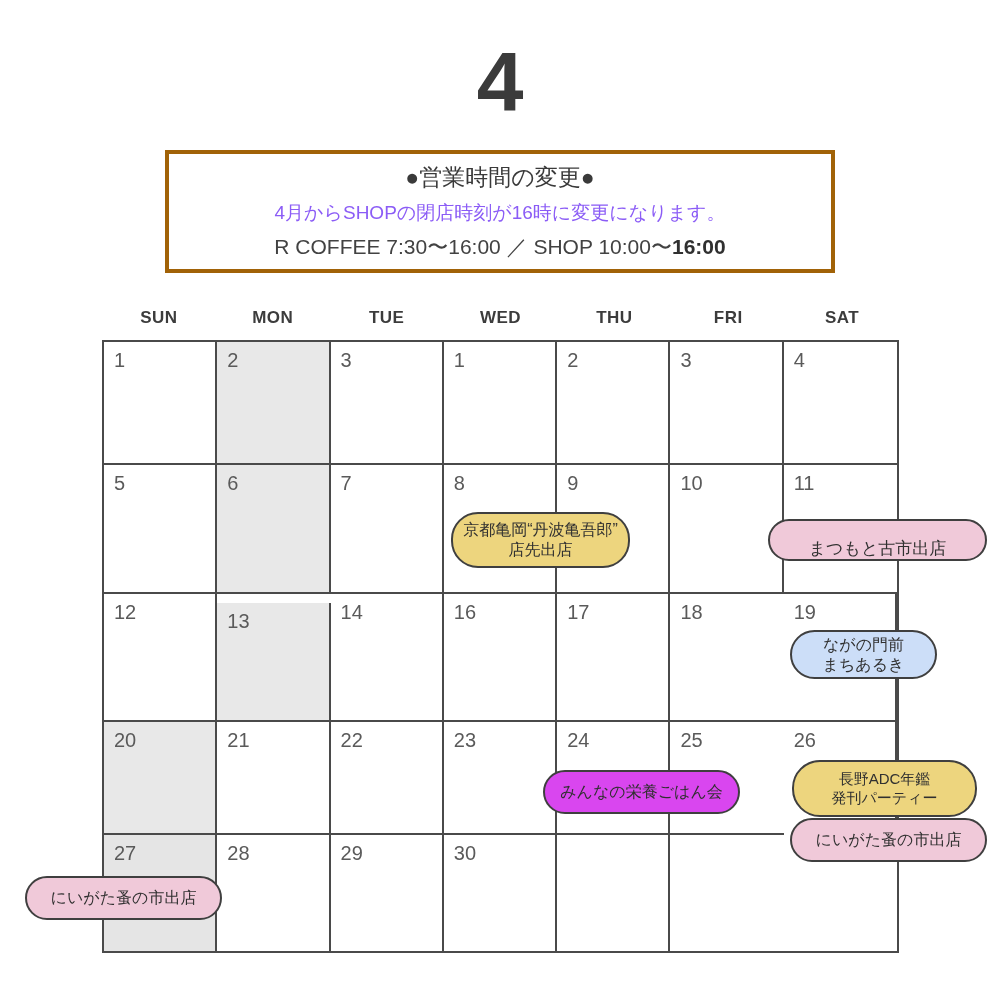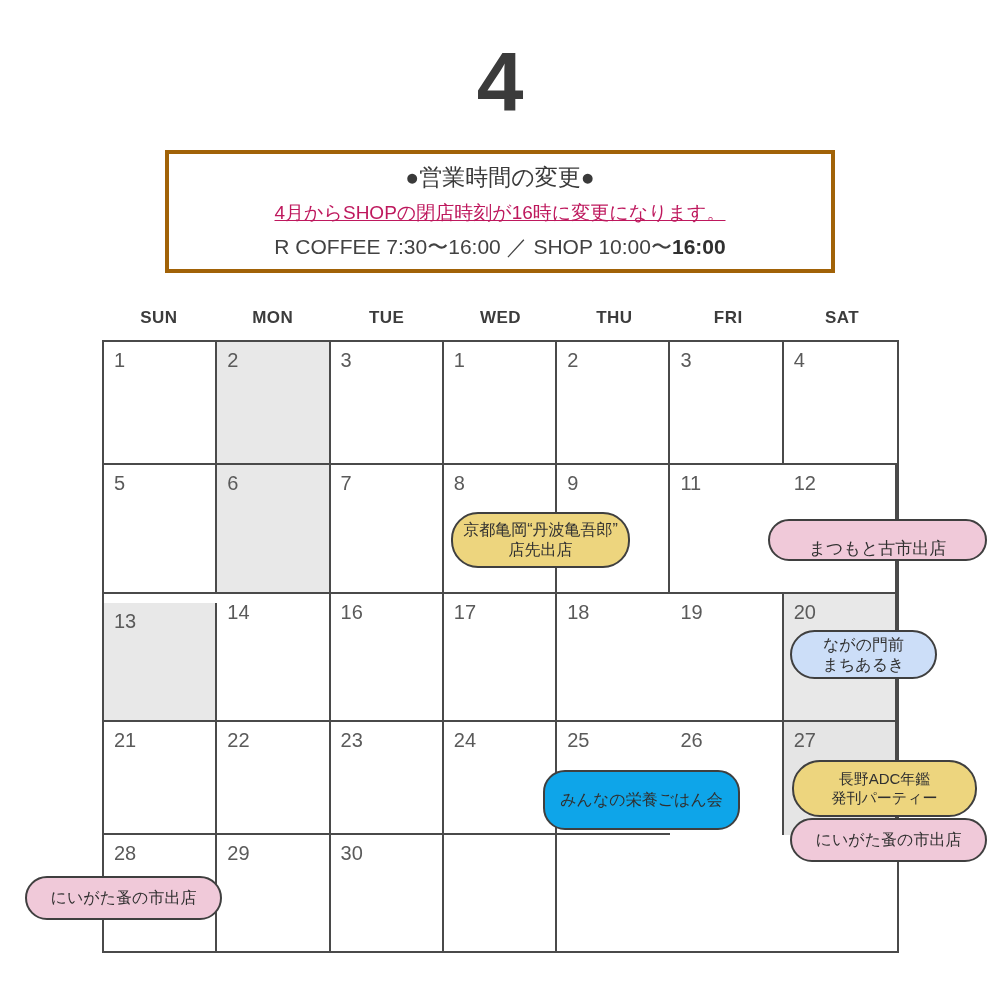--- a/index.html
+++ b/index.html
@@ -17,21 +17,21 @@
     font-size: 84px; font-weight: 900; color: #3b3b3b; letter-spacing: 0;
   }
   
   .notice-box {
     position: absolute; left: 165px; top: 150px; width: 670px; height: 123px;
     border: 4px solid #a16207; box-sizing: border-box;
     display: flex; flex-direction: column; align-items: center; justify-content: center;
     gap: 7px; background: #ffffff;
   }
   .notice-heading { font-size: 23px; color: #3a3a3a; font-weight: 500; }
-  .notice-body    { font-size: 19px; color: #be185d; text-decoration: underline; }
+  .notice-body    { font-size: 19px; color: #8b5cf6; }
   .notice-hours   { font-size: 21px; color: #424242; font-weight: 500; }
   .notice-hours .hours-bold { font-weight: 800; color: #303030; }
   
   .weekday-row {
     position: absolute; left: 102px; top: 303px; width: 797px; height: 30px;
     display: grid; grid-template-columns: repeat(7, 1fr);
   }
   .weekday {
     display: flex; align-items: center; justify-content: center;
     font-size: 17px; font-weight: 700; color: #3c3c3c; letter-spacing: 0.5px;
@@ -117,20 +117,23 @@
     </div>
     <div class="cell">
       <span class="day-num">7</span>
     </div>
     <div class="cell">
       <span class="day-num">8</span>
     </div>
     <div class="cell">
       <span class="day-num">9</span>
     </div>
+    <div class="cell">
+      <span class="day-num">10</span>
+    </div>
     <div class="cell last-col">
       <span class="day-num">11</span>
     </div>
     <div class="cell">
       <span class="day-num">12</span>
     </div>
     <div class="cell" style="background: rgb(232, 232, 232); margin-top: 9px;">
       <span class="day-num">13</span>
     </div>
     <div class="cell">
@@ -190,21 +193,21 @@
       <div>京都亀岡“丹波亀吾郎”</div>
       <div>店先出店</div>
     </div>
     <div class="event-badge" style="left: 768px; top: 519px; width: 219px; height: 42px; border-radius: 21px; font-size: 17px; background: rgb(240, 201, 217); justify-content: flex-end;">
       <div>まつもと古市出店</div>
     </div>
     <div class="event-badge" style="left: 790px; top: 630px; width: 147px; height: 49px; border-radius: 31px; font-size: 16px; background: rgb(204, 222, 248);">
       <div>ながの門前</div>
       <div>まちあるき</div>
     </div>
-    <div class="event-badge" style="left: 543px; top: 770px; width: 197px; height: 60px; border-radius: 22px; font-size: 16px; background: #0ea5e9;">
+    <div class="event-badge" style="left: 543px; top: 770px; width: 197px; height: 44px; border-radius: 22px; font-size: 16px; background: #d946ef;">
       <div>みんなの栄養ごはん会</div>
     </div>
     <div class="event-badge" style="left: 792px; top: 760px; width: 185px; height: 57px; border-radius: 28px; font-size: 15px; background: rgb(237, 213, 126);">
       <div>長野ADC年鑑</div>
       <div>発刊パーティー</div>
     </div>
     <div class="event-badge" style="left: 790px; top: 818px; width: 197px; height: 44px; border-radius: 22px; font-size: 16px; background: rgb(240, 201, 217);">
       <div>にいがた蚤の市出店</div>
     </div>
     <div class="event-badge" style="left: 25px; top: 876px; width: 197px; height: 44px; border-radius: 22px; font-size: 16px; background: rgb(240, 201, 217);">

